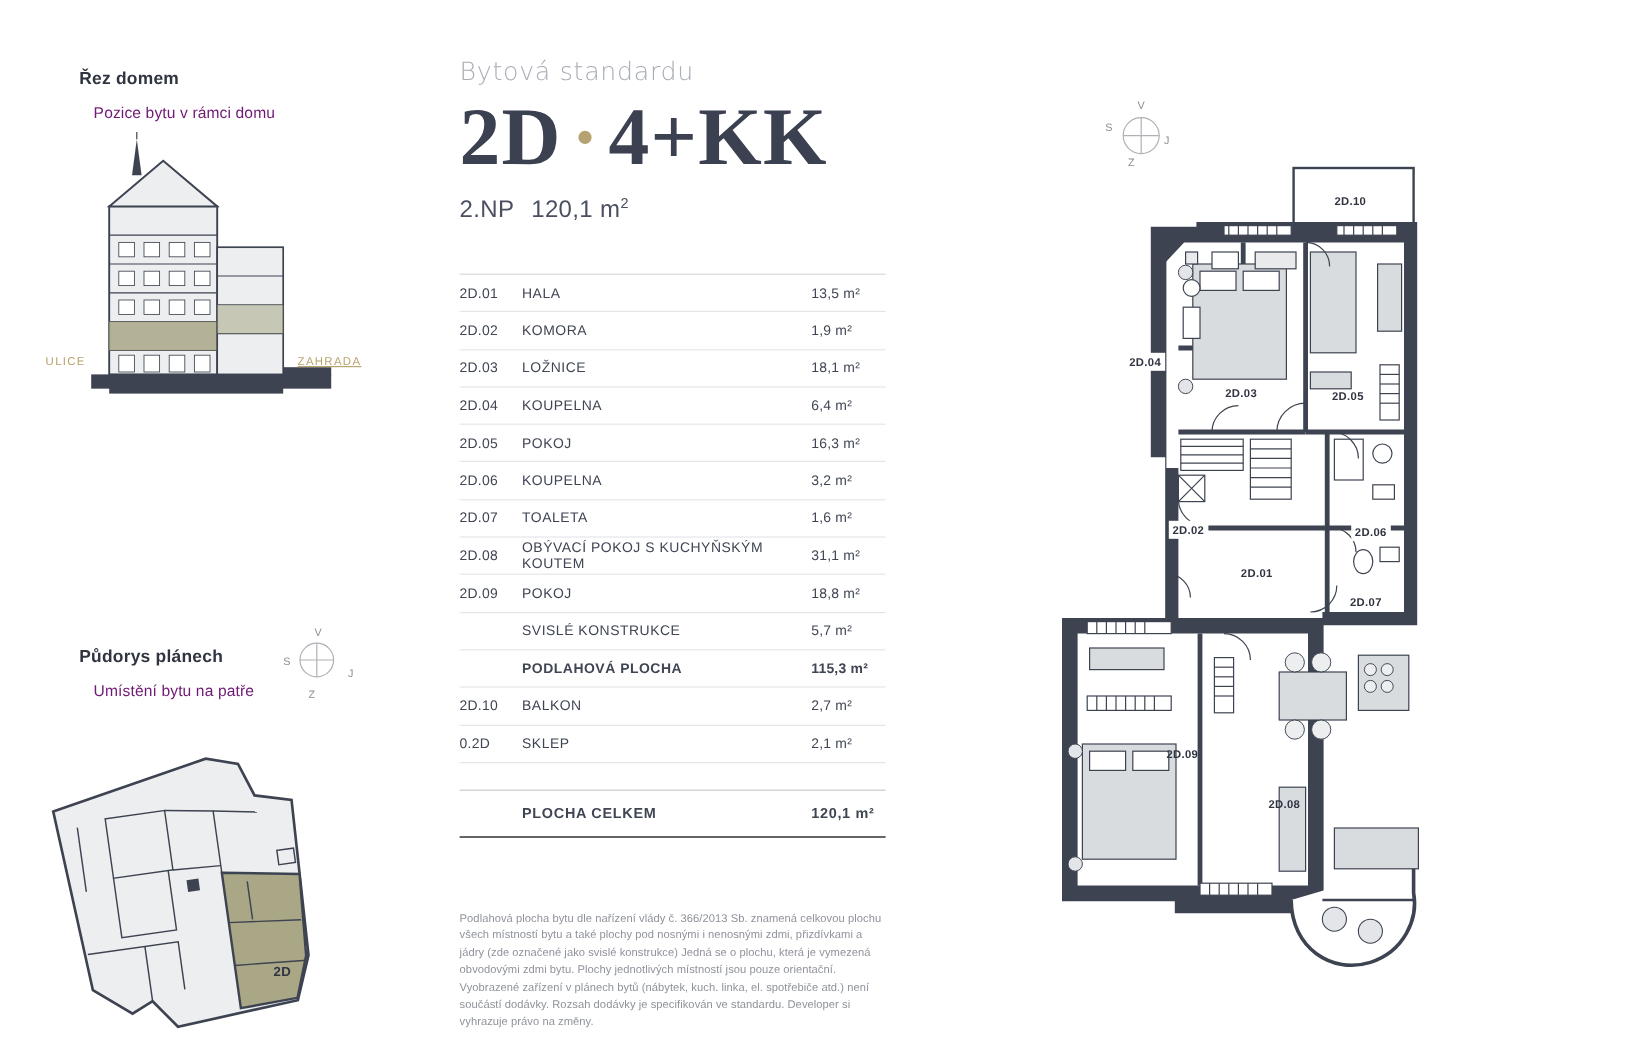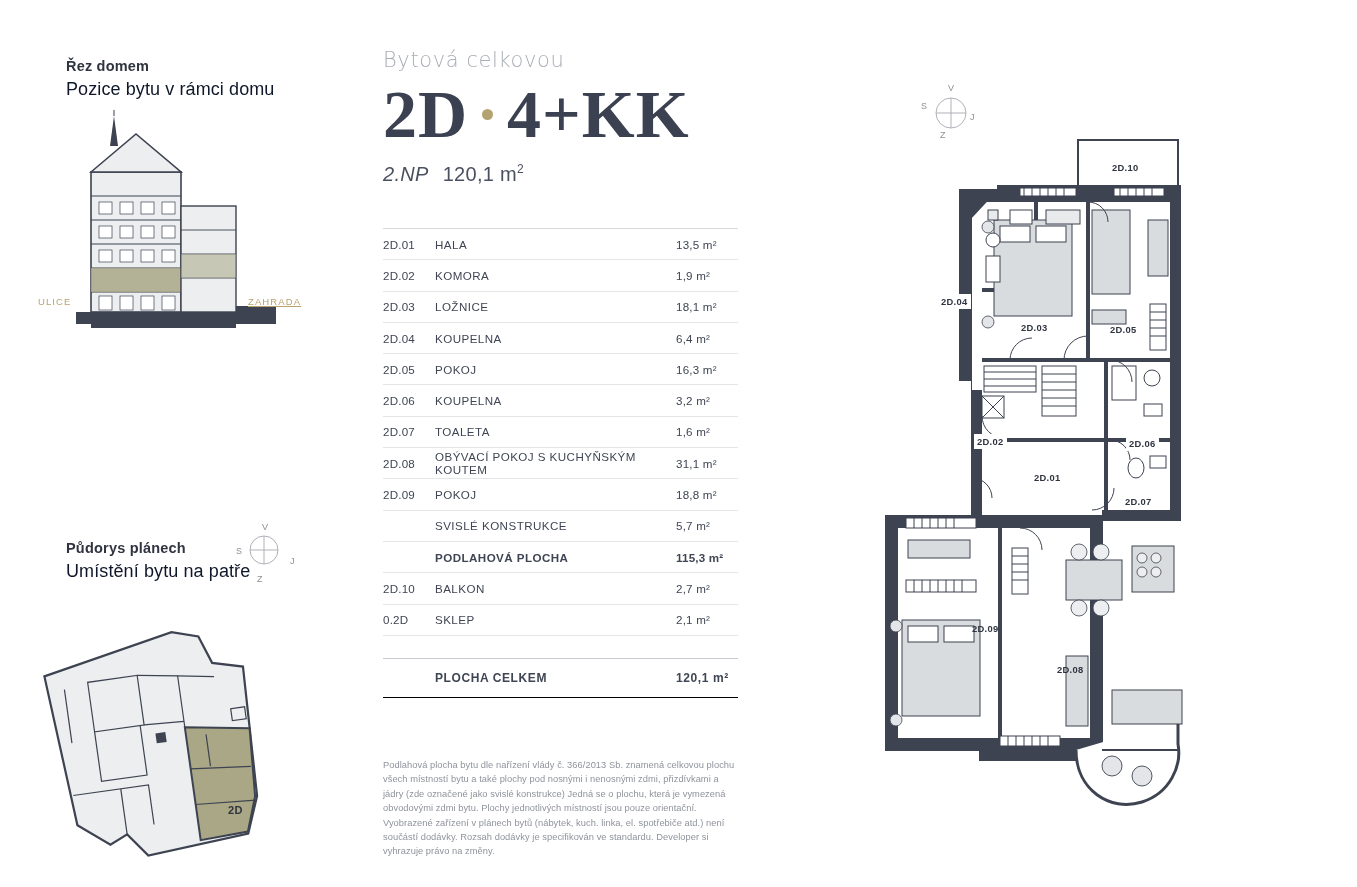--- a/index.html
+++ b/index.html
@@ -29,23 +29,23 @@
     width: 250px;
   }
   .sec-title {
     font-size: 14.5px;
     font-weight: bold;
     color: #2f3440;
     letter-spacing: .2px;
     margin: 0 0 5px 0;
   }
   .sec-sub {
-    font-size: 18px;
-    color: #0f172a;
-    margin: 0;
+    font-size: 13px;
+    color: #701a75;
+    margin: 12px;
     letter-spacing: .1px;
   }
 
   
   .section-wrap {
     position: absolute;
     left: 66px;
     top: 110px;
     width: 250px;
     height: 250px;
@@ -130,21 +130,20 @@
     margin: 0 14px 14px 14px;
   }
   .sub-title {
     font-size: 20px;
     color: #4a5060;
     margin-top: 14px;
     letter-spacing: .3px;
   }
   .sub-title .np {
     margin-right: 14px;
-    font-style: italic;
   }
   .sup {
     font-size: 12px;
     vertical-align: super;
   }
 
   
   .table {
     position: absolute;
     left: 383px;
@@ -342,21 +341,21 @@
         <g fill="#3d4350">
           <rect x="120" y="120" width="10" height="10"></rect>
           <rect x="198" y="106" width="14" height="12" fill="#eceef0" stroke="#3d4350" stroke-width="1.2"></rect>
         </g>
       </g>
     </svg>
   </div>
   <div class="room-tag" style="left:228px; top:804px; font-size:11px;">2D</div>
 
   <div class="center-col">
-    <p class="eyebrow">Bytová celkovou</p>
+    <p class="eyebrow">Bytová standardu</p>
     <div class="big-title">
       <span>2D</span><span class="dot"></span><span>4+KK</span>
     </div>
     <div class="sub-title">
       <span class="np">2.NP</span><span>120,1 m</span><span class="sup">2</span>
     </div>
   </div>
 
   <div class="table">
 

